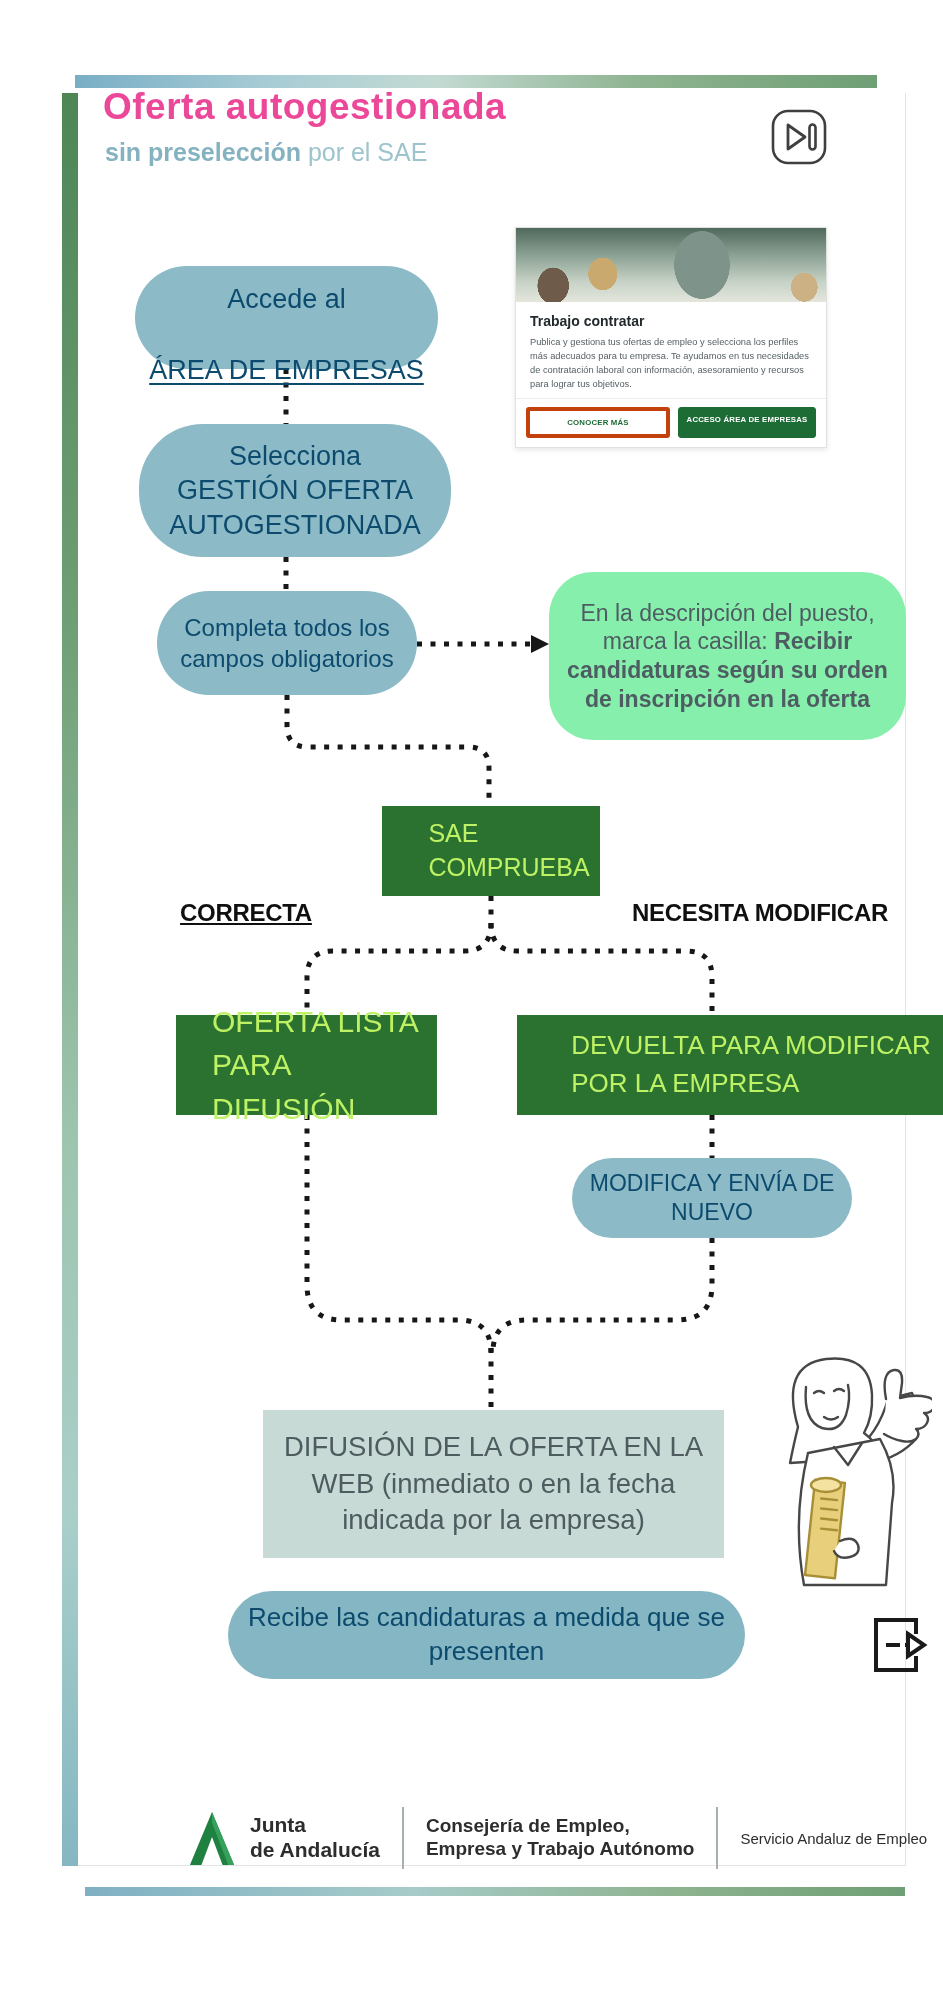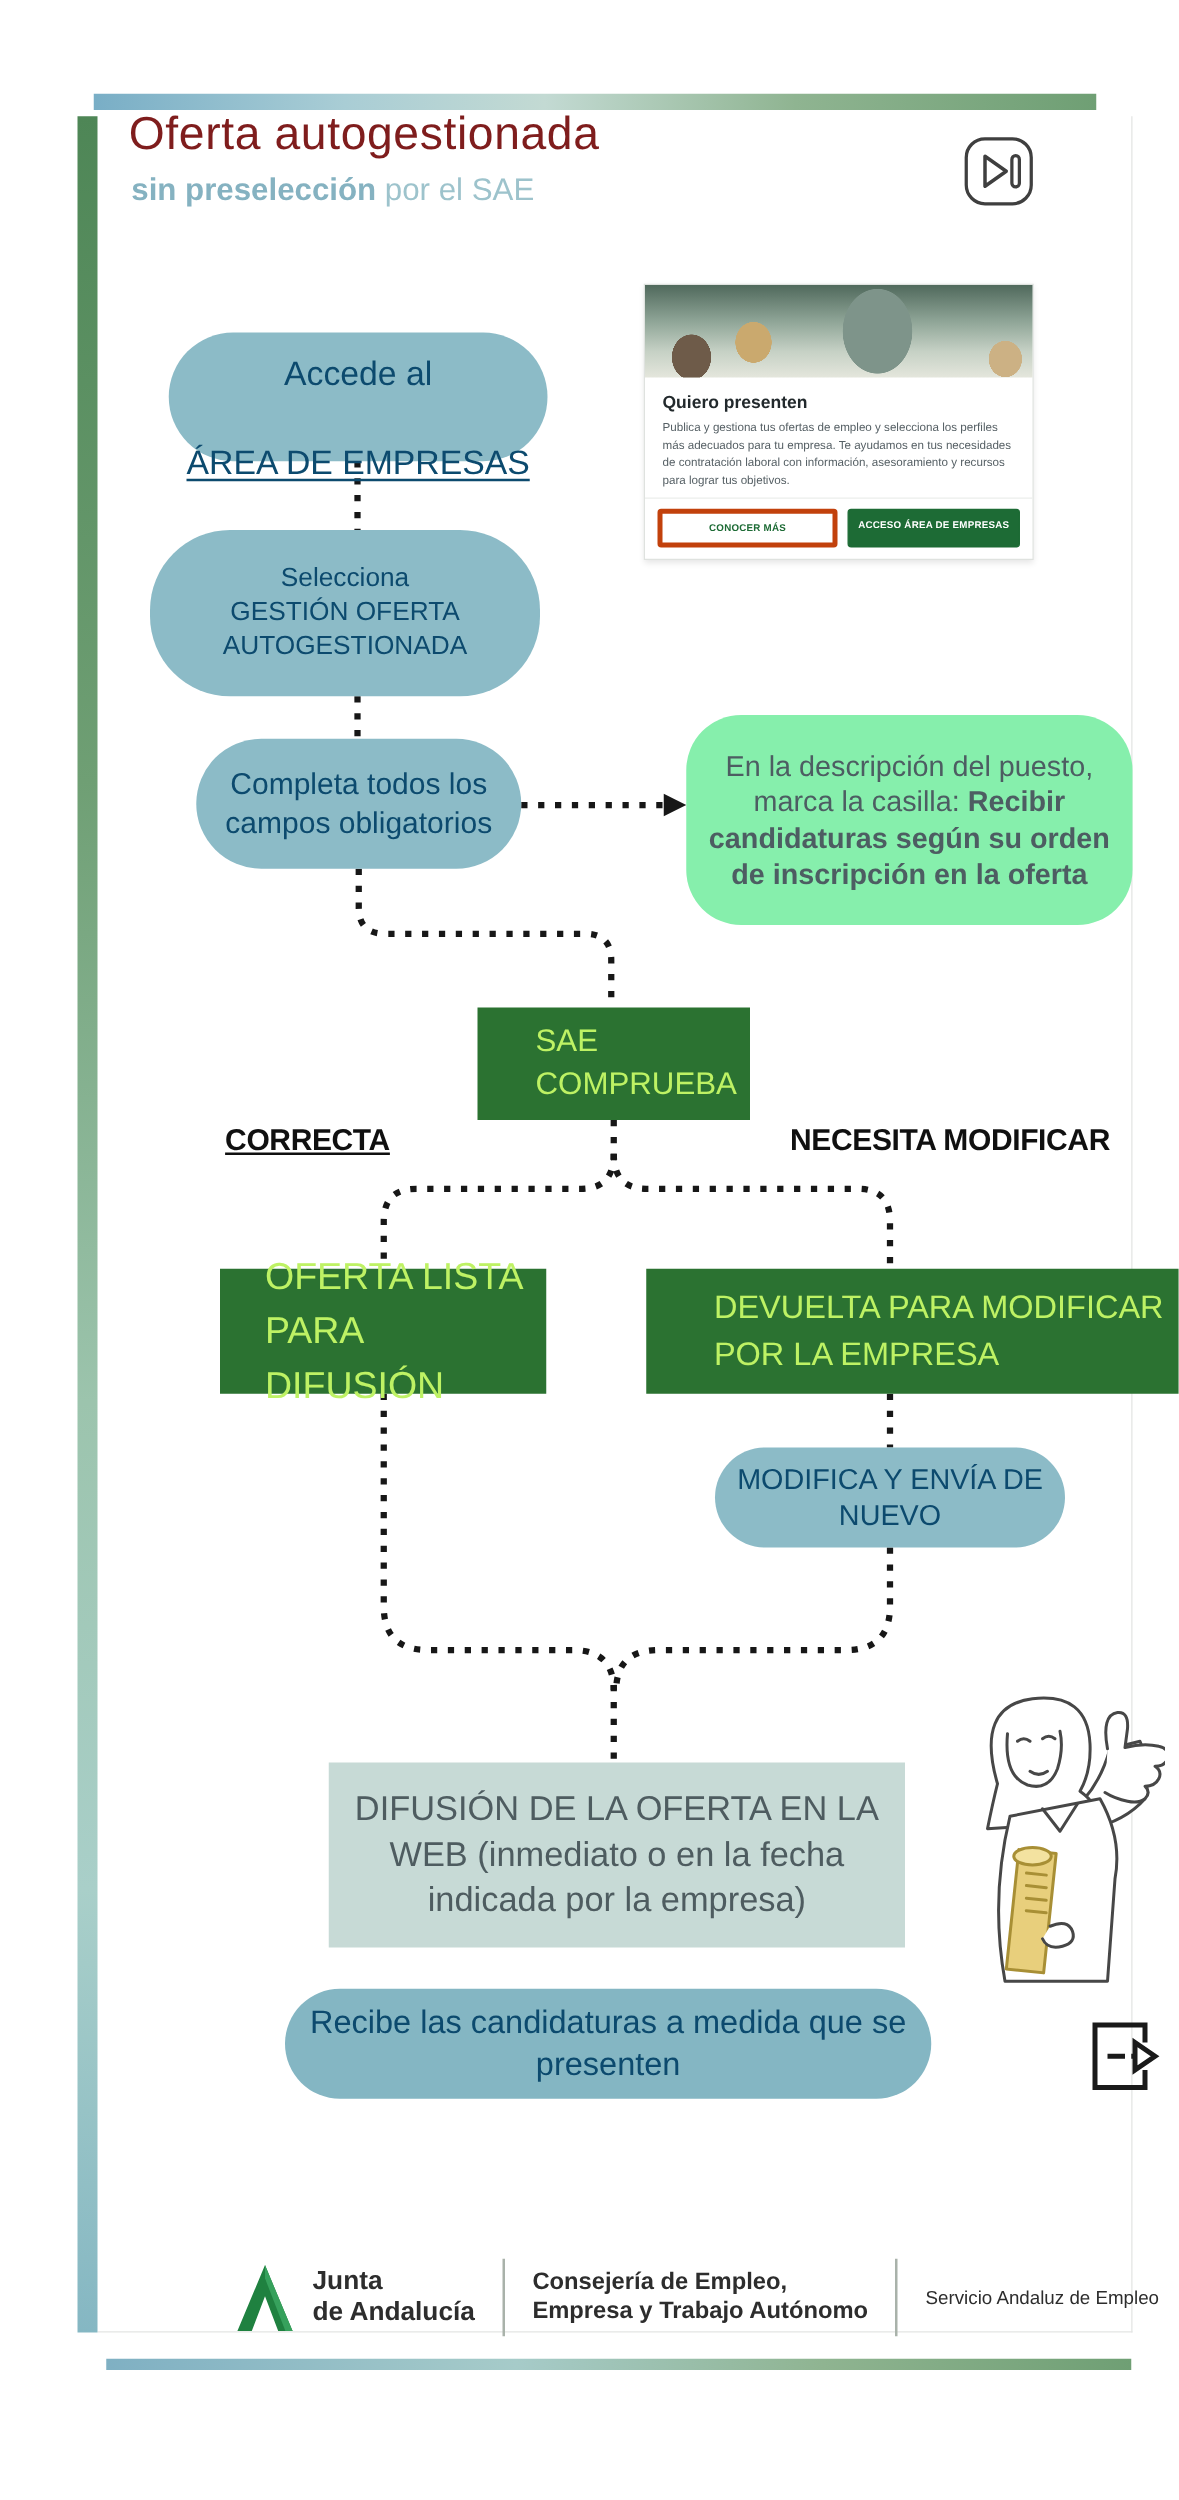--- a/index.html
+++ b/index.html
@@ -10,21 +10,21 @@
   .top-bar    { position:absolute; left:75px; top:75px; width:802px; height:13px;
                 background:linear-gradient(to right,#79aec6 0%,#a9cdd5 25%,#c3dad3 45%,#8fb491 70%,#6f9f74 100%); }
   .left-bar   { position:absolute; left:62px; top:93px; width:16px; height:1773px;
                 background:linear-gradient(to bottom,#4e8656 0%,#6f9f74 30%,#9cc4ad 58%,#a9cfc9 80%,#85b7c3 100%); }
   .bottom-bar { position:absolute; left:85px; top:1887px; width:820px; height:9px;
                 background:linear-gradient(to right,#7fb0c3 0%,#a6cbc9 40%,#8fb491 70%,#6f9f74 100%); }
   .sheet      { position:absolute; left:78px; top:93px; width:828px; height:1773px; background:#fff;
                 border-right:1px solid #e3e5e3; border-bottom:1px solid #e3e5e3; }
 
   
-  .title    { position:absolute; left:103px; top:86px; font-size:37px; font-weight:400; color:#7f1d1d; letter-spacing:.5px;text-align:center; }
+  .title    { position:absolute; left:103px; top:86px; font-size:37px; font-weight:700; color:#ec4899; letter-spacing:.5px;text-align:center; }
   .subtitle { position:absolute; left:105px; top:138px; font-size:25px; color:#9dc3cc; }
   .subtitle b { color:#85b2c1; font-weight:700; }
   .skip-icon { position:absolute; left:770px; top:108px; width:58px; height:58px; }
 
   
   .card { position:absolute; left:515px; top:227px; width:312px; height:221px; background:#fff;
           border:1px solid #dfe2df; box-shadow:0 2px 5px rgba(0,0,0,.10); }
   .card-photo { width:100%; height:74px; filter:blur(.5px);
         background:
           radial-gradient(ellipse 26px 30px at 12% 78%, #6e5b49 0 60%, transparent 61%),
@@ -38,21 +38,21 @@
   .card-actions { position:absolute; left:0; bottom:0; width:100%; display:flex; gap:8px; padding:8px 10px 9px 10px;
                   border-top:1px solid #eceeec; }
   .btn { flex:1; font-size:7.8px; font-weight:700; text-align:center; padding:7px 2px; border-radius:3px; letter-spacing:.2px; }
   .btn-outline { border:4px solid #c2410c; color:#1d6b35; background:#fff; }
   .btn-solid   { background:#1d6b35; color:#fff; border:1px solid #1d6b35; }
 
   
   .pill { position:absolute; background:#8cbbc7; color:#0c4a6e; display:flex; align-items:center; justify-content:center;
           text-align:center; white-space:pre-line; }
   .pill1 { left:135px; top:266px; width:303px; height:103px; border-radius:52px; font-size:27px; line-height:1.3; }
-  .pill2 { left:120px; top:424px; width:312px; height:133px; border-radius:64px; font-size:21px; line-height:1.28; }
+  .pill2 { left:139px; top:424px; width:312px; height:133px; border-radius:64px; font-size:27px; line-height:1.28; }
   .pill3 { left:157px; top:591px; width:260px; height:104px; border-radius:52px; font-size:24px; line-height:1.3; }
   .pill-modifica { left:572px; top:1158px; width:280px; height:80px; border-radius:40px; font-size:23px; line-height:1.25; }
   .pill-recibe   { left:228px; top:1591px; width:517px; height:88px; border-radius:44px; font-size:26px; line-height:1.3; background:#84b6c3; }
   .link-underline { text-decoration:underline; text-underline-offset:4px; }
 
   .note-box { position:absolute; left:549px; top:572px; width:357px; height:168px; border-radius:44px; background:#86efac;
               color:#4d5d62; font-size:23px; line-height:1.25; display:flex; align-items:center; justify-content:center;
               text-align:center; padding:10px 18px; }
   .green-box { position:absolute; background:#2b7231; color:#bef264; display:flex; align-items:center; justify-content:center;
                text-align:left; white-space:pre-line;padding-left:36px; }
@@ -96,21 +96,21 @@
 
   <svg class="skip-icon" viewBox="0 0 58 58">
     <rect x="3" y="3" width="52" height="52" rx="15" fill="none" stroke="#3f3f3f" stroke-width="2.6"></rect>
     <path d="M18 17 L35 29 L18 41 Z" fill="none" stroke="#3f3f3f" stroke-width="2.8" stroke-linejoin="round"></path>
     <rect x="39.5" y="16.5" width="6" height="25" rx="3" fill="none" stroke="#3f3f3f" stroke-width="2.6"></rect>
   </svg>
 
   <div class="card">
     <div class="card-photo"></div>
     <div class="card-body">
-      <div class="card-heading">Quiero presenten</div>
+      <div class="card-heading">Trabajo contratar</div>
       <div class="card-desc">Publica y gestiona tus ofertas de empleo y selecciona los perfiles más adecuados para tu empresa. Te ayudamos en tus necesidades de contratación laboral con información, asesoramiento y recursos para lograr tus objetivos.</div>
     </div>
     <div class="card-actions">
       <div class="btn btn-outline">CONOCER MÁS</div>
       <div class="btn btn-solid">ACCESO ÁREA DE EMPRESAS</div>
     </div>
   </div>
 
   <svg class="connectors" viewBox="0 0 943 2000">
     <g fill="none" stroke="#171717" stroke-width="5" stroke-dasharray="5 8.5">

